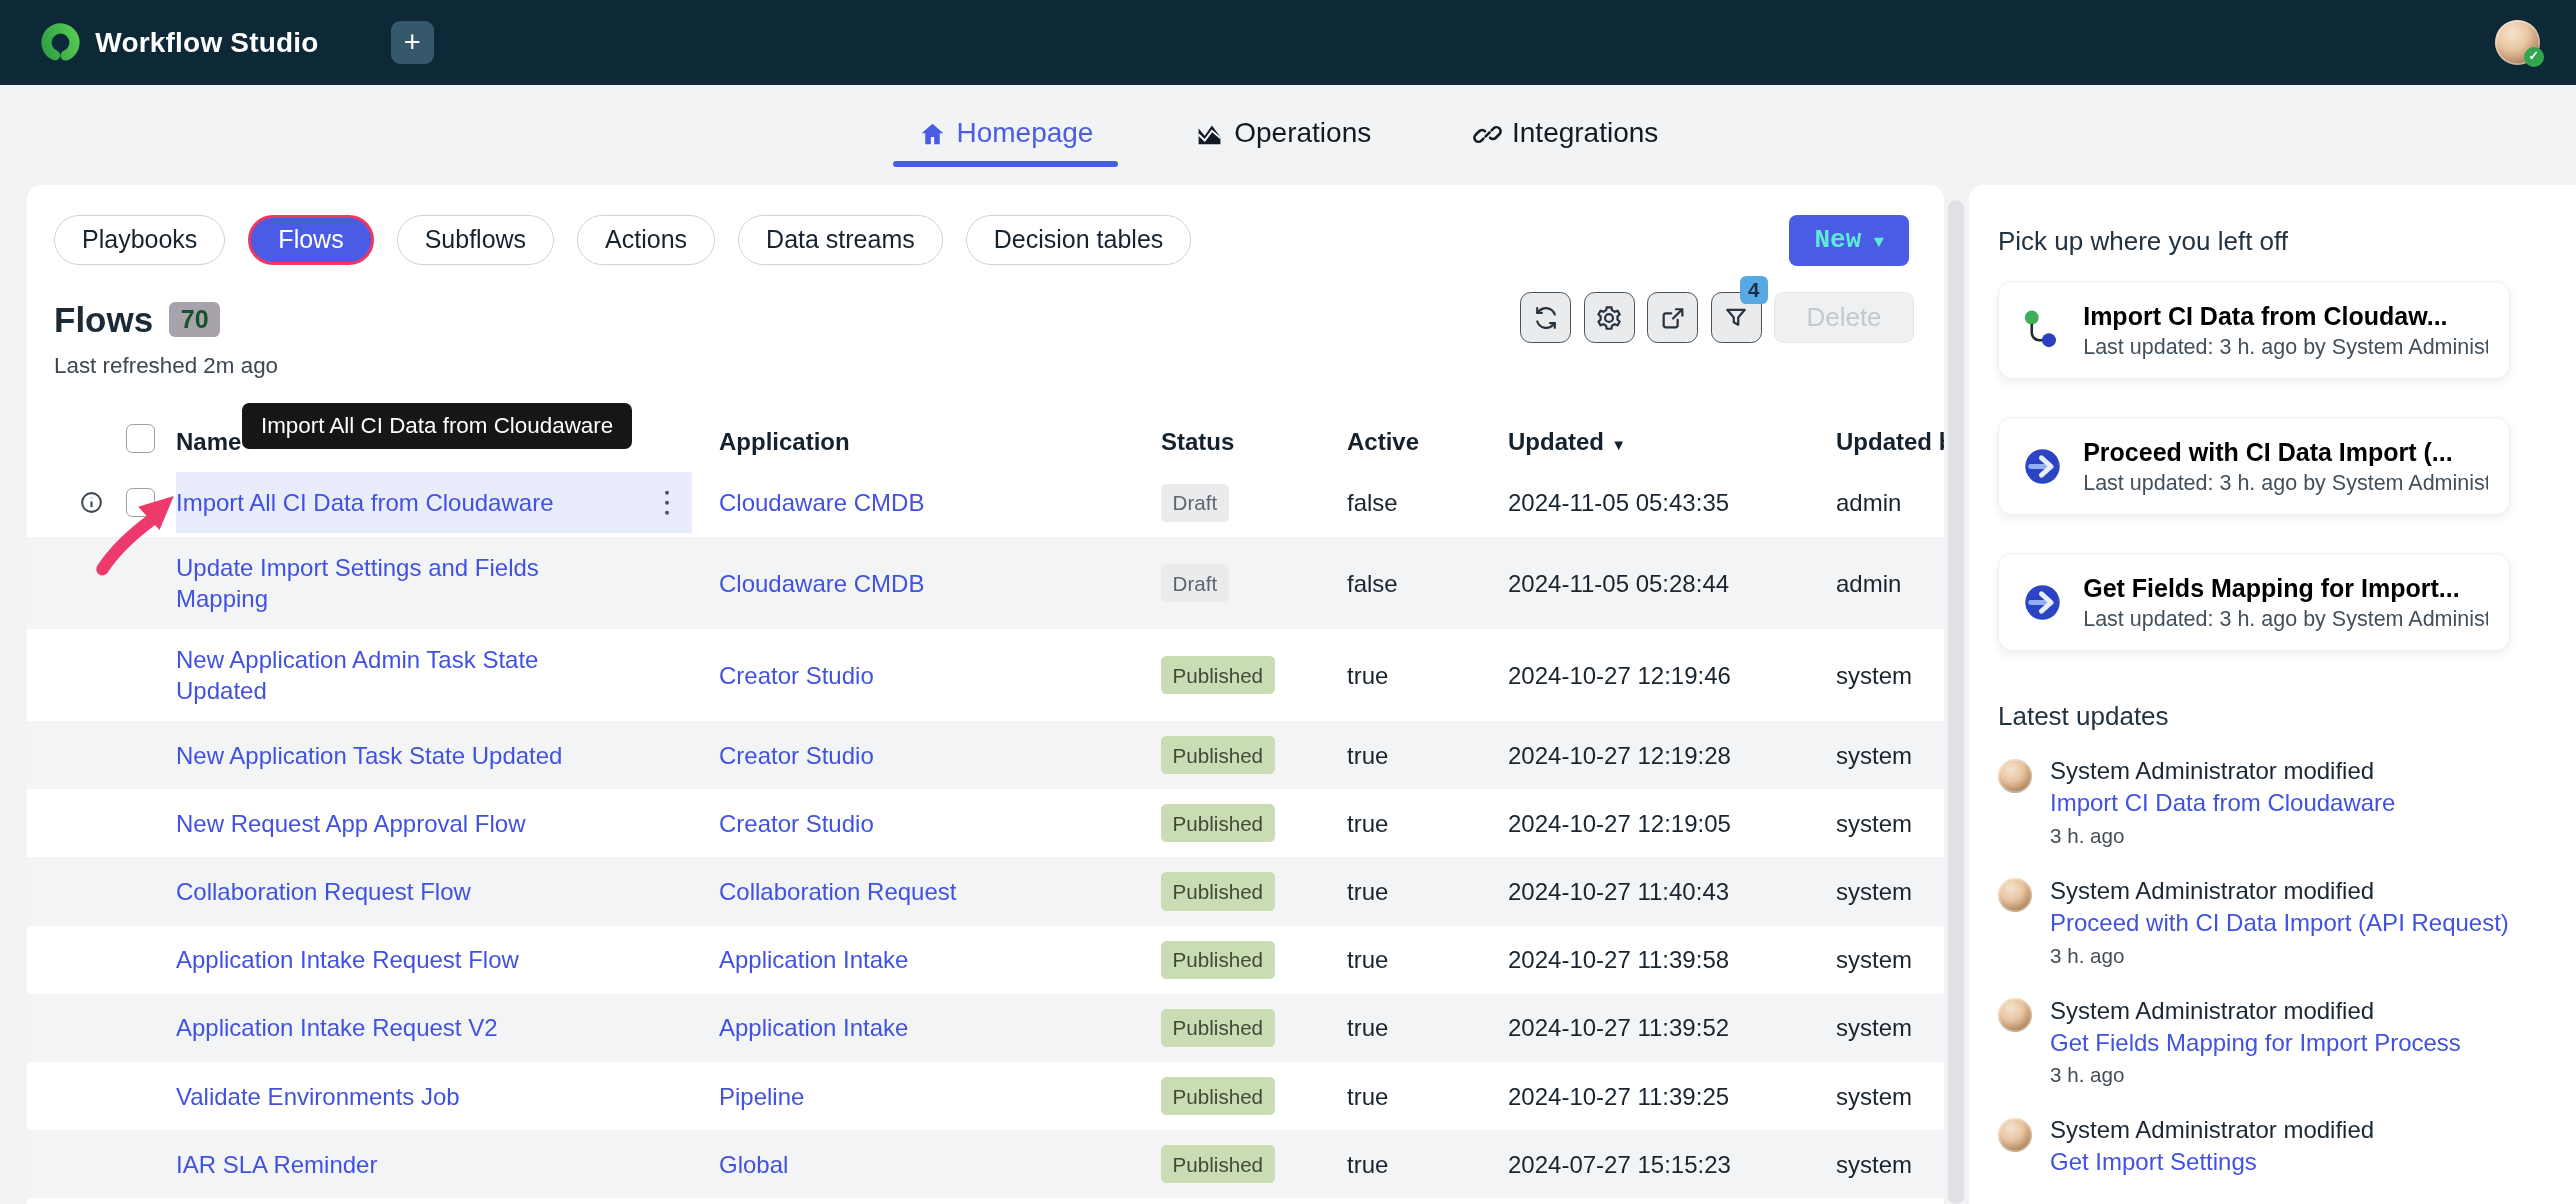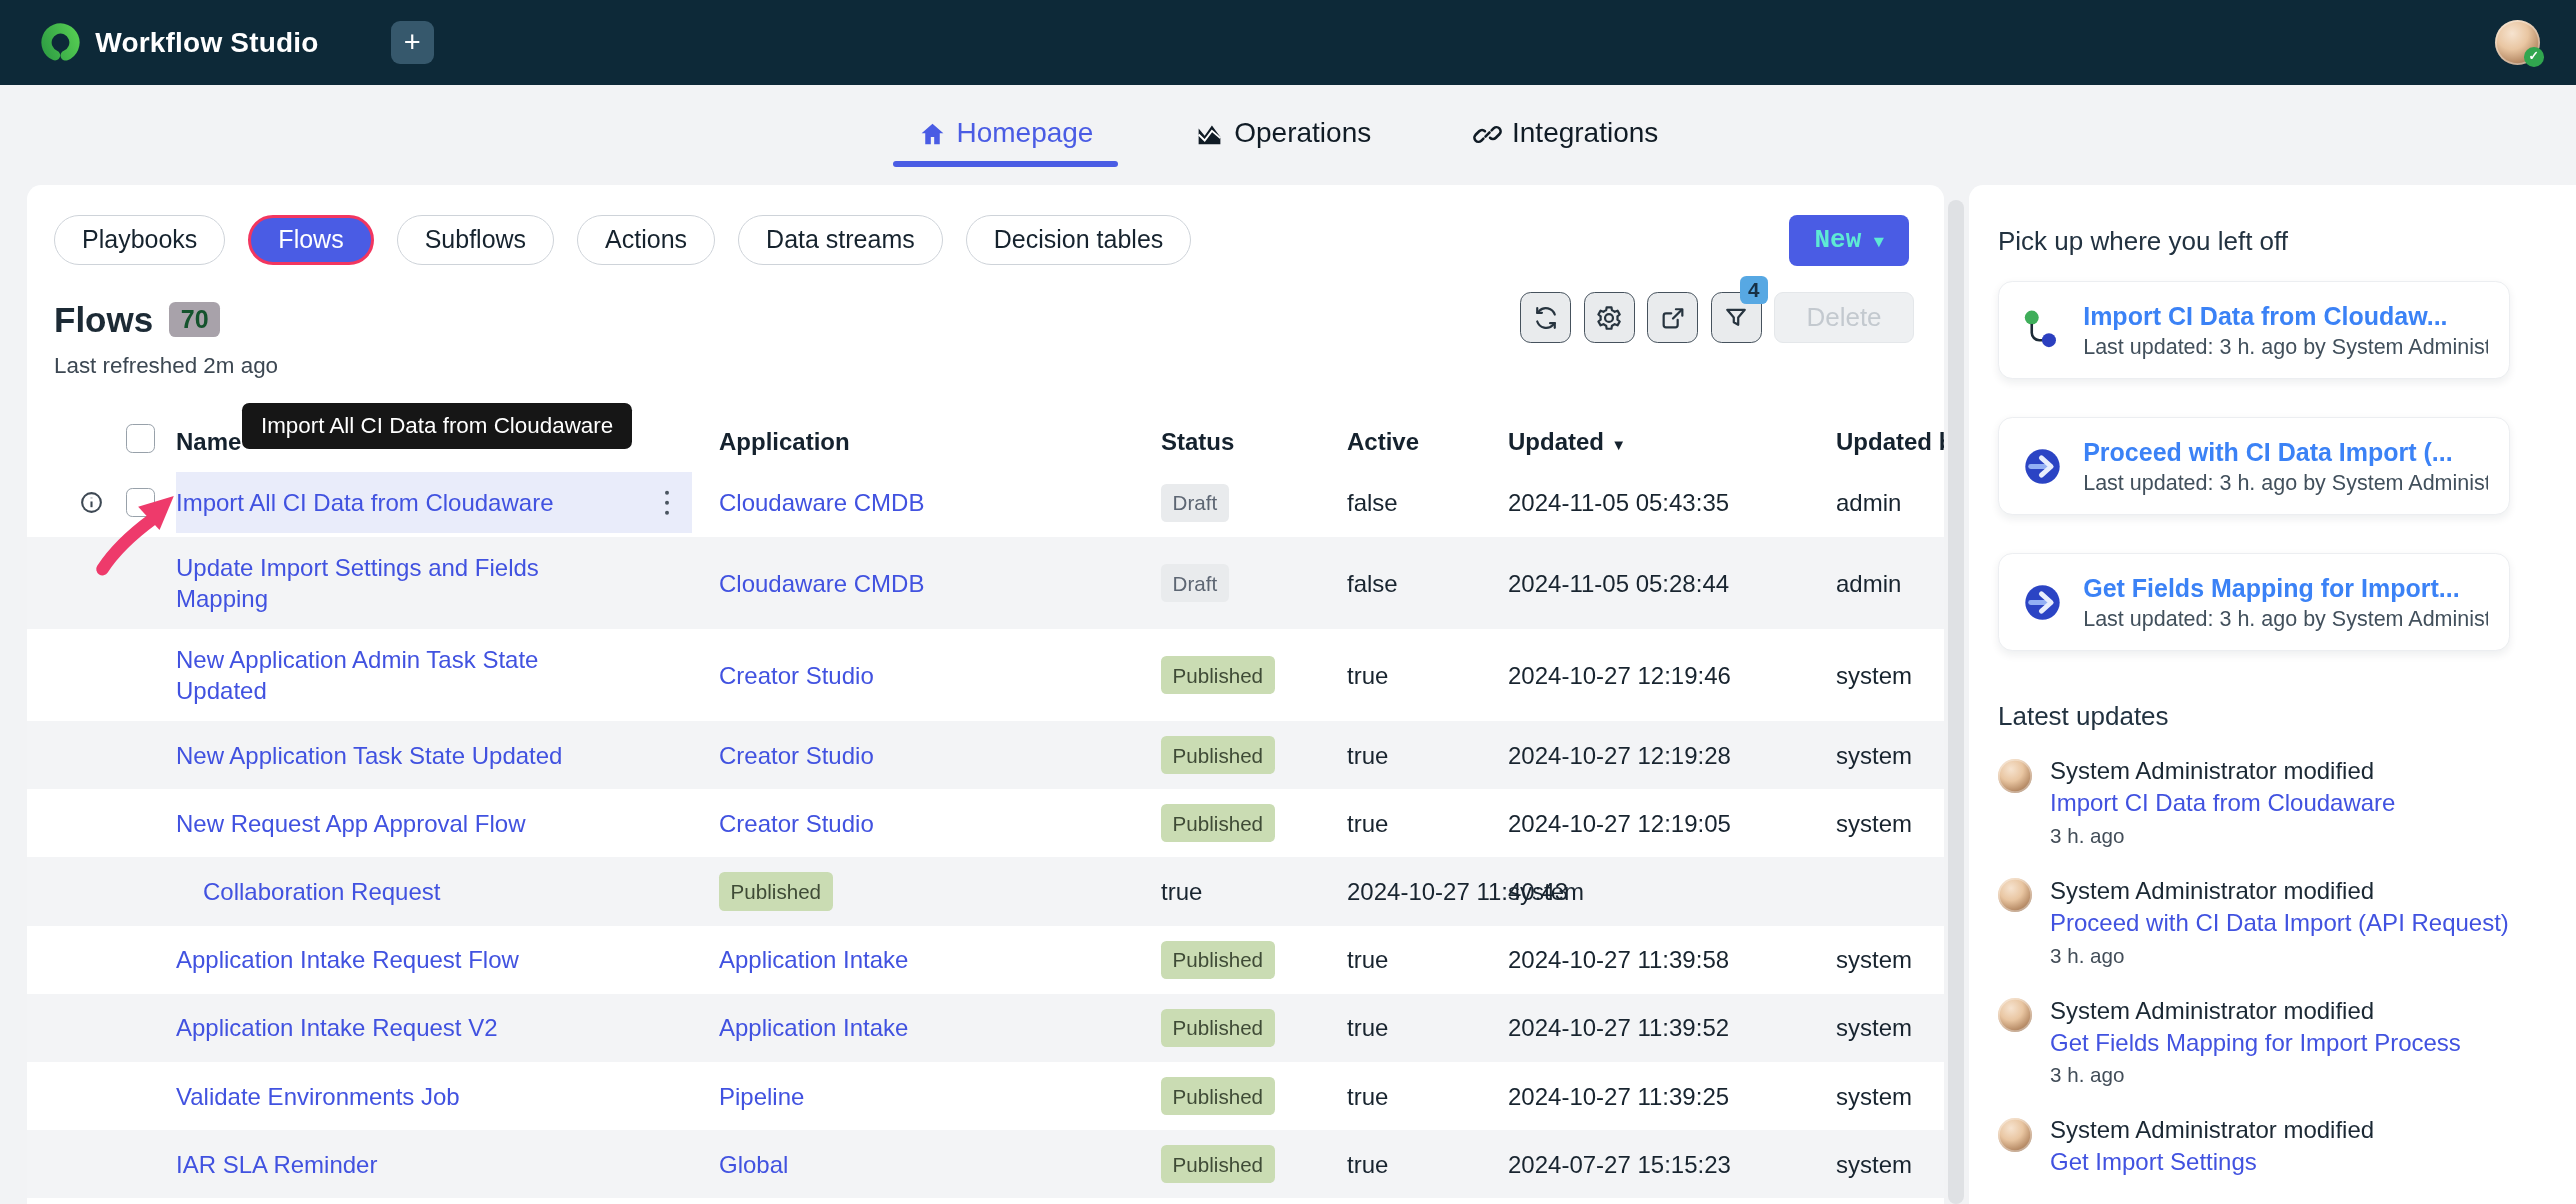--- a/index.html
+++ b/index.html
@@ -92,21 +92,21 @@
   
   .sidebar { position:absolute; left:1969px; top:185px; width:607px; height:1019px;
     background:#fff; border-radius:14.3px 0 0 0; overflow:hidden; }
   .side-title { margin:41px 0 0 29px; font-size:26px; font-weight:500; color:#223240; }
   .cards { margin:24px 66px 0 29px; display:flex; flex-direction:column; gap:38px; }
   .card { height:98px; border:0.9px solid #eceef1; border-radius:14.3px; background:#fff;
     box-shadow:0 3.6px 9px rgba(16,24,40,.07); display:flex; align-items:center;
     padding:0 21.5px; gap:19.7px; cursor:pointer; }
   .card-icon { width:43px; height:43px; flex:0 0 43px; }
   .card-text { overflow:hidden; }
-  .card-title { font-size:25px; font-weight:700; color:#3b82f6; white-space:nowrap; overflow:hidden; line-height:34px; }
+  .card-title { font-size:25px; font-weight:700; color:#000000; white-space:nowrap; overflow:hidden; line-height:34px; }
   .card-sub { font-size:21.5px; color:#42505c; white-space:nowrap; overflow:hidden; line-height:29px; }
   .updates-title { margin:50px 0 0 29px; font-size:26px; font-weight:500; color:#223240; }
   .updates { margin:23px 66px 0 29px; display:flex; flex-direction:column; gap:25px; }
   .update { display:flex; gap:18px; }
   .upd-avatar { width:34px; height:34px; flex:0 0 34px; margin-top:3.6px; }
   .upd-actor { font-size:24px; color:#1b2834; line-height:32px; }
   .upd-link { font-size:24px; color:var(--link); line-height:32px; cursor:pointer; }
   .upd-time { font-size:20.6px; color:#424d58; line-height:29px; margin-top:1.8px; }
 </style>
 </head>
@@ -362,20 +362,24 @@
     <div class="cell c-by pad-l">system</div>
   </div>
 
   <div class="trow">
     <div class="cell c-info">
       
     </div>
     <div class="cell c-check">
       
     </div>
+    <div class="cell c-name">
+      <a class="link">Collaboration Request Flow</a>
+      
+    </div>
     <div class="cell c-app pad-l">
       <a class="link">Collaboration Request</a>
     </div>
     <div class="cell c-status pad-l">
       <span class="status-badge published">Published</span>
     </div>
     <div class="cell c-active pad-l">true</div>
     <div class="cell c-updated pad-l">2024-10-27 11:40:43</div>
     <div class="cell c-by pad-l">system</div>
   </div>

